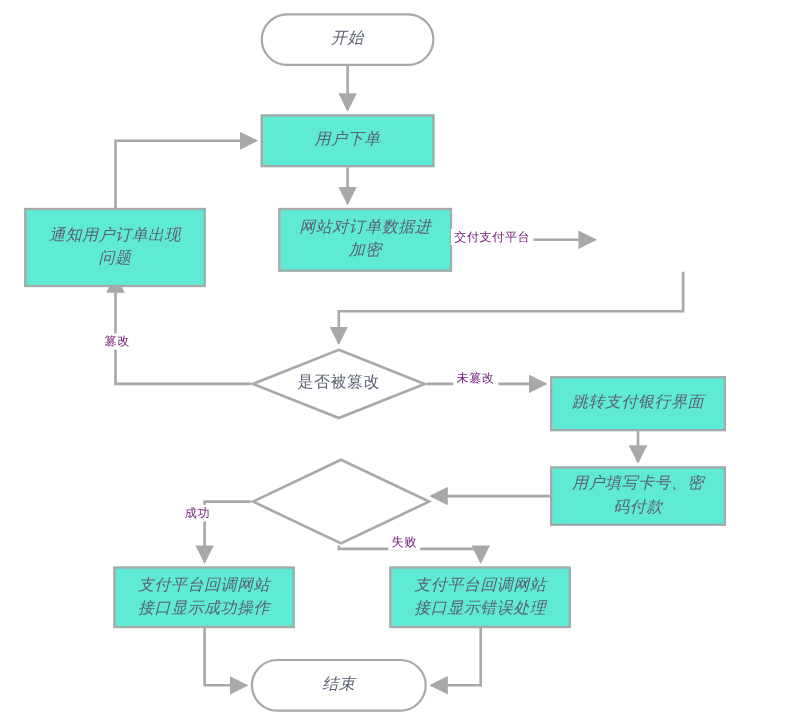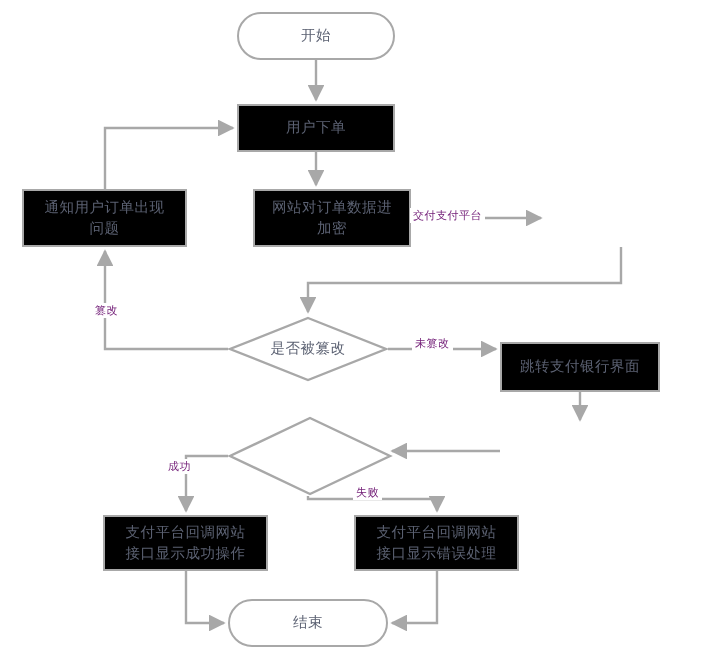--- a/index.html
+++ b/index.html
@@ -30,21 +30,21 @@
     justify-content: center;
     text-align: center;
     color: #5b6172;
     font-size: 14.5px;
     line-height: 1.45;
     letter-spacing: 0.5px;
     z-index: 3;
   }
   .process {
     border: 2px solid #a8a8a8;
-    background: #000000;
+    background: #5eead4;
   }
   .terminator {
     border: 2px solid #a8a8a8;
     background: #ffffff;
     border-radius: 999px;
   }
   .decision {
     background: transparent;
     border: none;
   }
@@ -62,21 +62,21 @@
   .edge-label {
     position: absolute;
     color: #701a75;
     font-size: 11px;
     letter-spacing: 0.5px;
     background: #ffffff;
     padding: 0 3px;
     white-space: nowrap;
     z-index: 4;
   }
-  .node .txt { display: block; width: 100%; }
+  .node .txt { display: block; width: 100%; font-style: italic; }
 </style>
 </head>
 <body>
 
 <div id="canvas">
 
   <svg id="wires" viewBox="0 0 718 659">
     <defs>
       <marker id="arrow" viewBox="0 0 10 10" refX="9" refY="5" markerWidth="7" markerHeight="7" orient="auto-start-reverse">
         <path d="M 0 0 L 10 5 L 0 10 z" fill="#a8a8a8"></path>
@@ -113,40 +113,43 @@
   </svg>
 
   <div class="node terminator" style="left:237px; top:12px; width:158px; height:48px;">
     <span class="txt">开始</span>
   </div>
 
   <div class="node process" style="left:237px; top:104px; width:158px; height:48px;">
     <span class="txt">用户下单</span>
   </div>
 
-  <div class="node process" style="left:22px; top:189px; width:165px; height:58px;">
+  <div class="node process" style="left:22px; top:189px; width:165px; height:72px;">
     <span class="txt">通知用户订单出现<br>问题</span>
   </div>
 
   <div class="node process" style="left:237px; top:189px; width:158px; height:58px;margin-left:16px;">
     <span class="txt">网站对订单数据进<br>加密</span>
   </div>
 
 
   <div class="node decision" style="left:228px; top:316px; width:160px; height:66px;text-align:right;">
     <svg width="160" height="66" viewBox="0 0 160 66">
       <polygon points="80,2 158,33 80,64 2,33" fill="#ffffff" stroke="#a8a8a8" stroke-width="2.4"></polygon>
     </svg>
     <span class="dlabel">是否被篡改</span>
   </div>
 
   <div class="node process" style="left:500px; top:322px; width:160px; height:50px;margin-top:20px;">
     <span class="txt">跳转支付银行界面</span>
   </div>
 
+  <div class="node process" style="left:500px; top:424px; width:160px; height:54px;">
+    <span class="txt">用户填写卡号、密<br>码付款</span>
+  </div>
 
   <div class="node decision" style="left:228px; top:416px; width:160px; height:80px;">
     <svg width="164" height="80" viewBox="0 0 164 80">
       <polygon points="82,2 162,40 82,78 2,40" fill="#ffffff" stroke="#a8a8a8" stroke-width="2.4"></polygon>
     </svg>
   </div>
 
   <div class="node process" style="left:103px; top:515px; width:165px; height:56px;">
     <span class="txt">支付平台回调网站<br>接口显示成功操作</span>
   </div>

